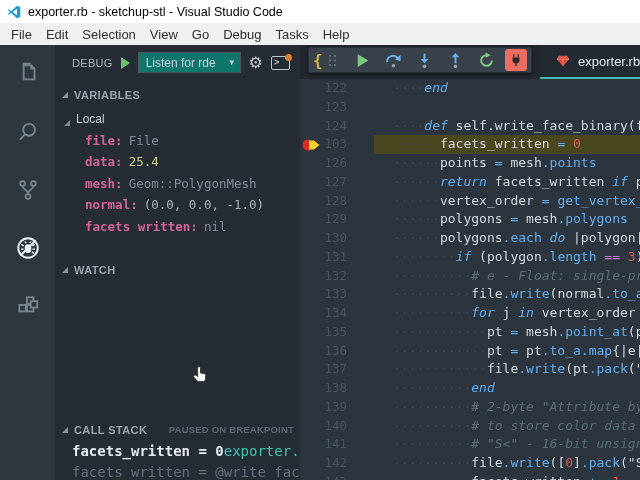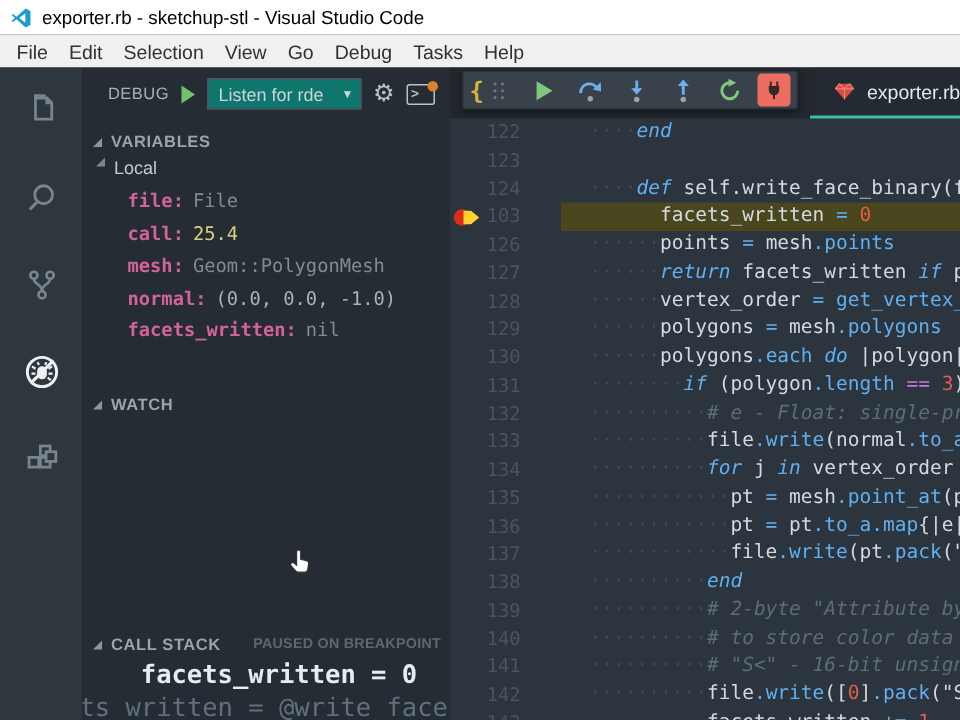--- a/index.html
+++ b/index.html
@@ -43,38 +43,38 @@
   .console-ic .gt { position:absolute; left:2px; top:0px; font-size:9px; color:#b9c2c9; font-weight:bold; }
   .console-ic .dot { position:absolute; right:-3px; top:-3px; width:7px; height:7px;
                      border-radius:50%; background:#d9822b; }
 
   .twistie { width:0; height:0; border-bottom:6px solid #8b959e; border-left:6px solid transparent;
              display:inline-block; margin-right:6px; flex:none; }
   .sec-h { display:flex; align-items:center; padding-left:7px; font-size:11px; font-weight:bold;
            color:#9aa4ad; letter-spacing:.4px;margin-top:26px; }
   .sec-h .sec-title { flex:none; }
   #sec-variables { height:21px; margin-top:4px; }
-  .scope-row { height:21px; display:flex; align-items:flex-start; padding-left:9px;
+  .scope-row { height:21px; display:flex; align-items:flex-end; padding-left:9px;
                font-size:12px; color:#c2cad1; }
   .scope-row .twistie { border-bottom-color:#7d8791; }
   #var-rows { height:107px; overflow:hidden; }
-  .var-row { height:21.5px; display:flex; align-items:flex-start; padding-left:30px;
+  .var-row { height:21.5px; display:flex; align-items:flex-end; padding-left:30px;
              font-family:"DejaVu Sans Mono", monospace; font-size:12.5px; white-space:nowrap; }
   .var-name { color:#d2649a; font-weight:bold; margin-right:6px; }
   .v-gray  { color:#7f8c96; }
   .v-light { color:#a8b4bd; }
   .v-yellow{ color:#d6ce84; }
   #sec-watch { height:21px; }
   #watch-space { height:113px; }
   #sec-callstack { height:21px; }
   .cs-status { margin-left:auto; margin-right:6px; font-size:9.5px; font-weight:bold;
                color:#5c6873; letter-spacing:.2px; white-space:nowrap; }
   .frame { height:21.5px; display:flex; align-items:center; padding-left:17px;
-           font-family:"DejaVu Sans Mono", monospace; font-size:17px;
-           color:#5f7181; white-space:nowrap; overflow:hidden;flex-direction:column; }
+           font-family:"DejaVu Sans Mono", monospace; font-size:14px;
+           color:#5f7181; white-space:nowrap; overflow:hidden; }
   .frame.active { color:#e6ecf1; font-weight:bold; }
   .frame .src { margin-left:auto; padding-right:10px; color:#3ec3b1; font-weight:normal; }
 
   
   .editorwrap { position:absolute; left:300px; top:45px; width:340px; height:435px;
                 background:#2c343d; overflow:hidden; }
   .tabbar { position:absolute; left:0; top:0; width:340px; height:34px; background:#21272d; }
   .tab { position:absolute; left:243px; top:0; width:97px; height:32px; background:#232a31;
          display:flex; align-items:center; padding-left:13px; overflow:hidden; }
   .tab .gem { width:14px; height:14px; margin-right:8px; flex:none; }
@@ -204,21 +204,21 @@
     <div class="scope-row">
       <span class="twistie"></span>
       <span>Local</span>
     </div>
     <div id="var-rows">
         <div class="var-row">
           <span class="var-name">file:</span>
           <span class="v-gray">File</span>
         </div>
         <div class="var-row">
-          <span class="var-name">call:</span>
+          <span class="var-name">data:</span>
           <span class="v-yellow">25.4</span>
         </div>
         <div class="var-row">
           <span class="var-name">mesh:</span>
           <span class="v-gray">Geom::PolygonMesh</span>
         </div>
         <div class="var-row">
           <span class="var-name">normal:</span>
           <span class="v-light">(0.0, 0.0, -1.0)</span>
         </div>

